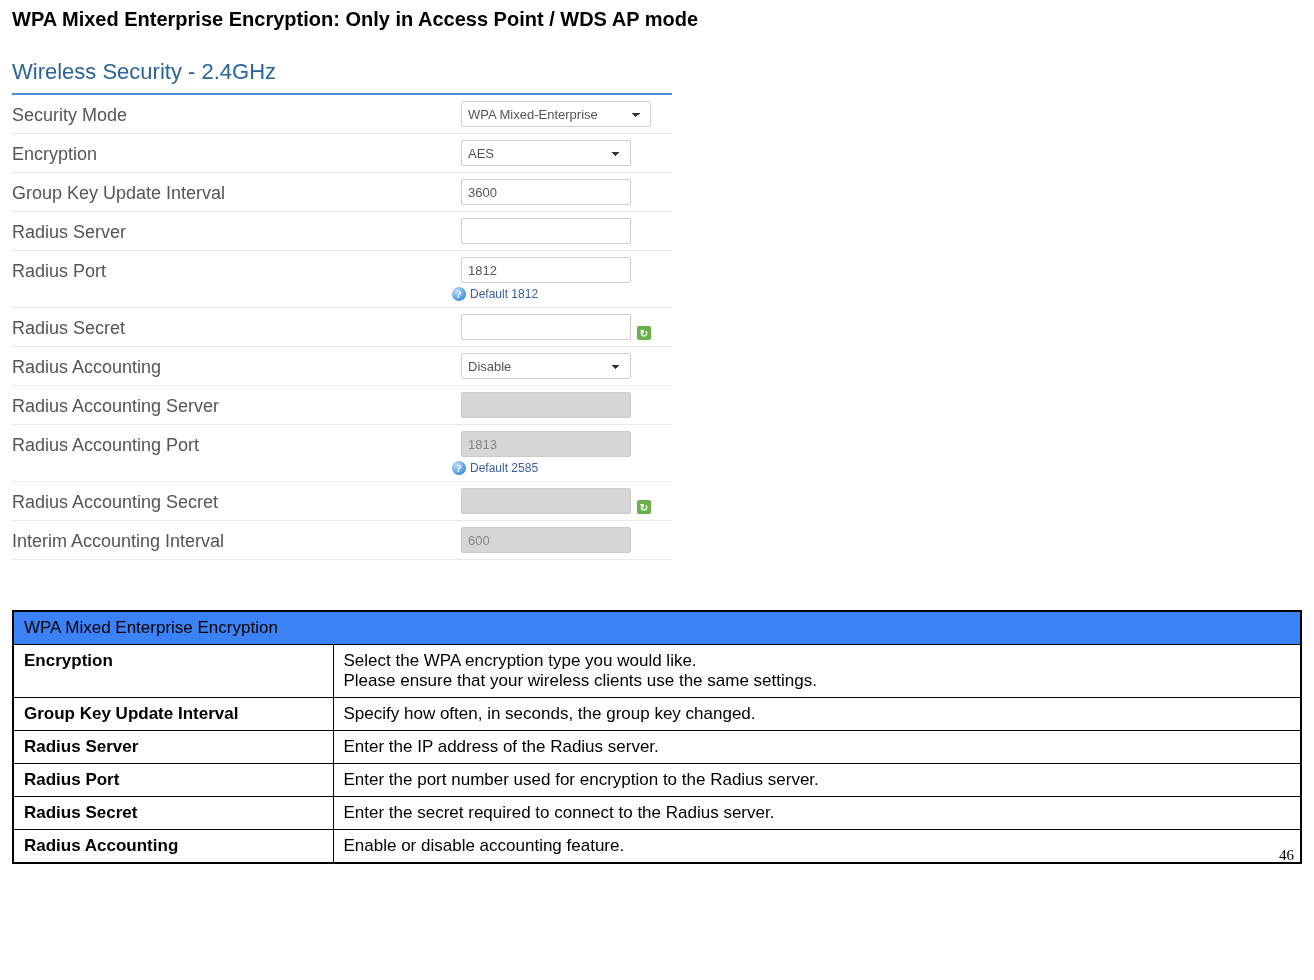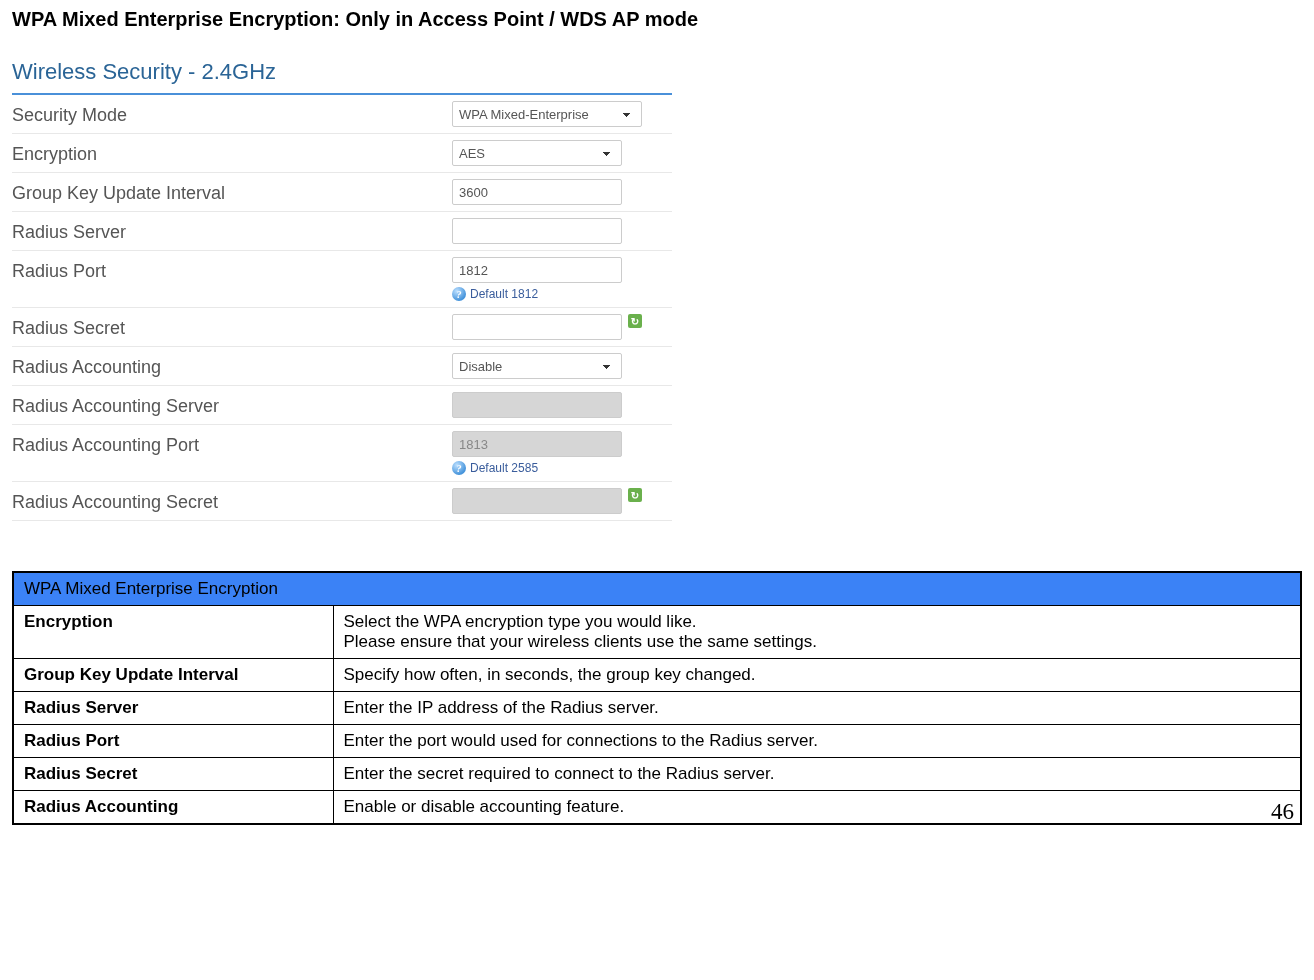--- a/index.html
+++ b/index.html
@@ -43,22 +43,23 @@
       padding-top: 4px;
     }
     .form-input-cell {
       flex: 1;
       display: flex;
       flex-direction: column;
       gap: 4px;
     }
     .input-wrap {
       display: flex;
-      align-items: flex-start;
+      align-items: flex-end;
       gap: 6px;
+      margin-left: 9px;
     }
     select.form-control, input.form-control {
       height: 26px;
       border: 1px solid #ccc;
       border-radius: 2px;
       padding: 2px 6px;
       font-size: 13px;
       background: #fff;
       color: #555;
     }
@@ -128,21 +129,21 @@
     }
     .def-table .col-label {
       width: 320px;
       font-weight: bold;
     }
     .page-num {
       position: absolute;
       right: 20px;
       bottom: 8px;
       font-family: "Times New Roman", serif;
-      font-size: 23px;
+      font-size: 15px;
     }
   </style>
 </head>
 <body>
 
 <h1 class="page-heading">WPA Mixed Enterprise Encryption: Only in Access Point / WDS AP mode</h1>
 
 <div class="panel">
   <div class="panel-title">Wireless Security - 2.4GHz</div>
 
@@ -245,20 +246,28 @@
   <div class="form-row">
     <div class="form-label-cell">Radius Accounting Secret</div>
     <div class="form-input-cell">
       <div class="input-wrap">
         <input class="form-control w-md disabled-input" disabled="" value="" style="">
         <span class="refresh-icon">↻</span>
       </div>
     </div>
   </div>
 
+  <div class="form-row">
+    <div class="form-label-cell">Interim Accounting Interval</div>
+    <div class="form-input-cell">
+      <div class="input-wrap">
+        <input class="form-control w-md disabled-input" disabled="" value="600" style="">
+      </div>
+    </div>
+  </div>
 </div>
 
 <table class="def-table">
   <tbody>
       <tr>
     <th class="def-table-header" colspan="2">WPA Mixed Enterprise Encryption</th>
   </tr>
   </tbody>
     <tbody id="def-table-body">
       <tr>
@@ -269,21 +278,21 @@
       <tr>
         <td class="col-label">Group Key Update Interval</td>
         <td style="white-space: pre-line;">Specify how often, in seconds, the group key changed.</td>
       </tr>
       <tr>
         <td class="col-label">Radius Server</td>
         <td style="white-space: pre-line; margin-left: 8px;">Enter the IP address of the Radius server.</td>
       </tr>
       <tr>
         <td class="col-label">Radius Port</td>
-        <td style="white-space: pre-line;">Enter the port would used for connections to the Radius server.</td>
+        <td style="white-space: pre-line;">Enter the port number used for encryption to the Radius server.</td>
       </tr>
       <tr>
         <td class="col-label">Radius Secret</td>
         <td style="white-space: pre-line;">Enter the secret required to connect to the Radius server.</td>
       </tr>
       <tr>
         <td class="col-label">Radius Accounting</td>
         <td style="white-space: pre-line;">Enable or disable accounting feature.</td>
       </tr>
     </tbody>

